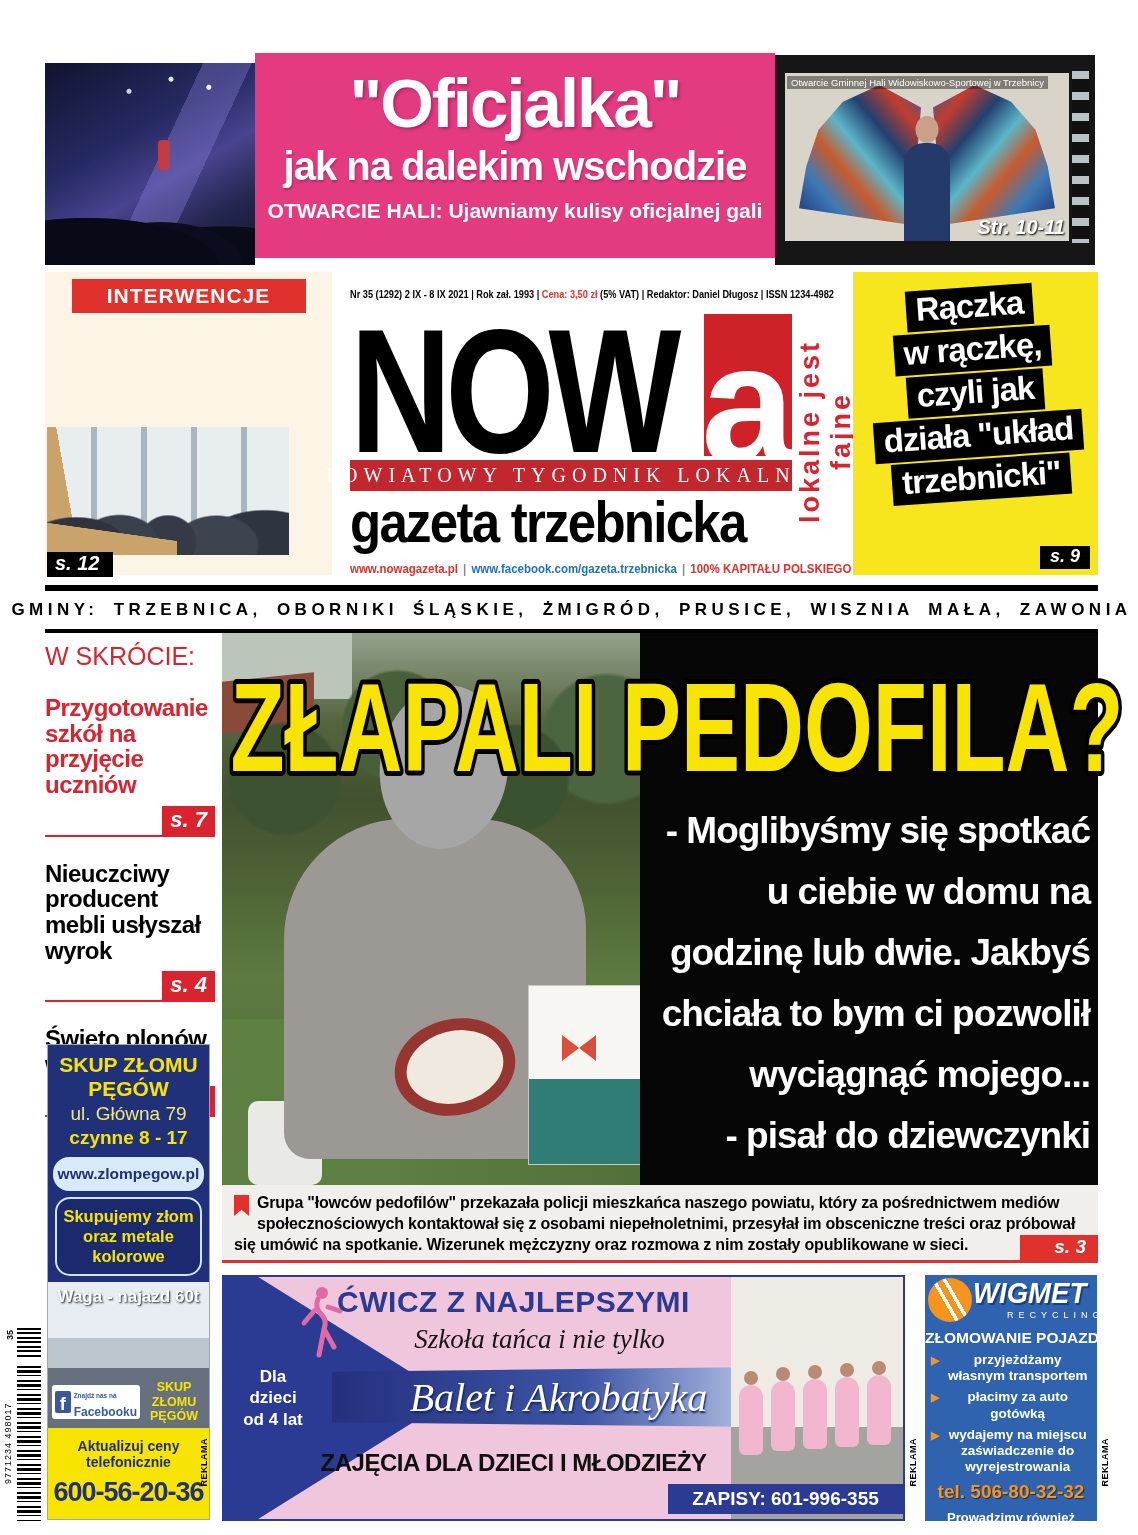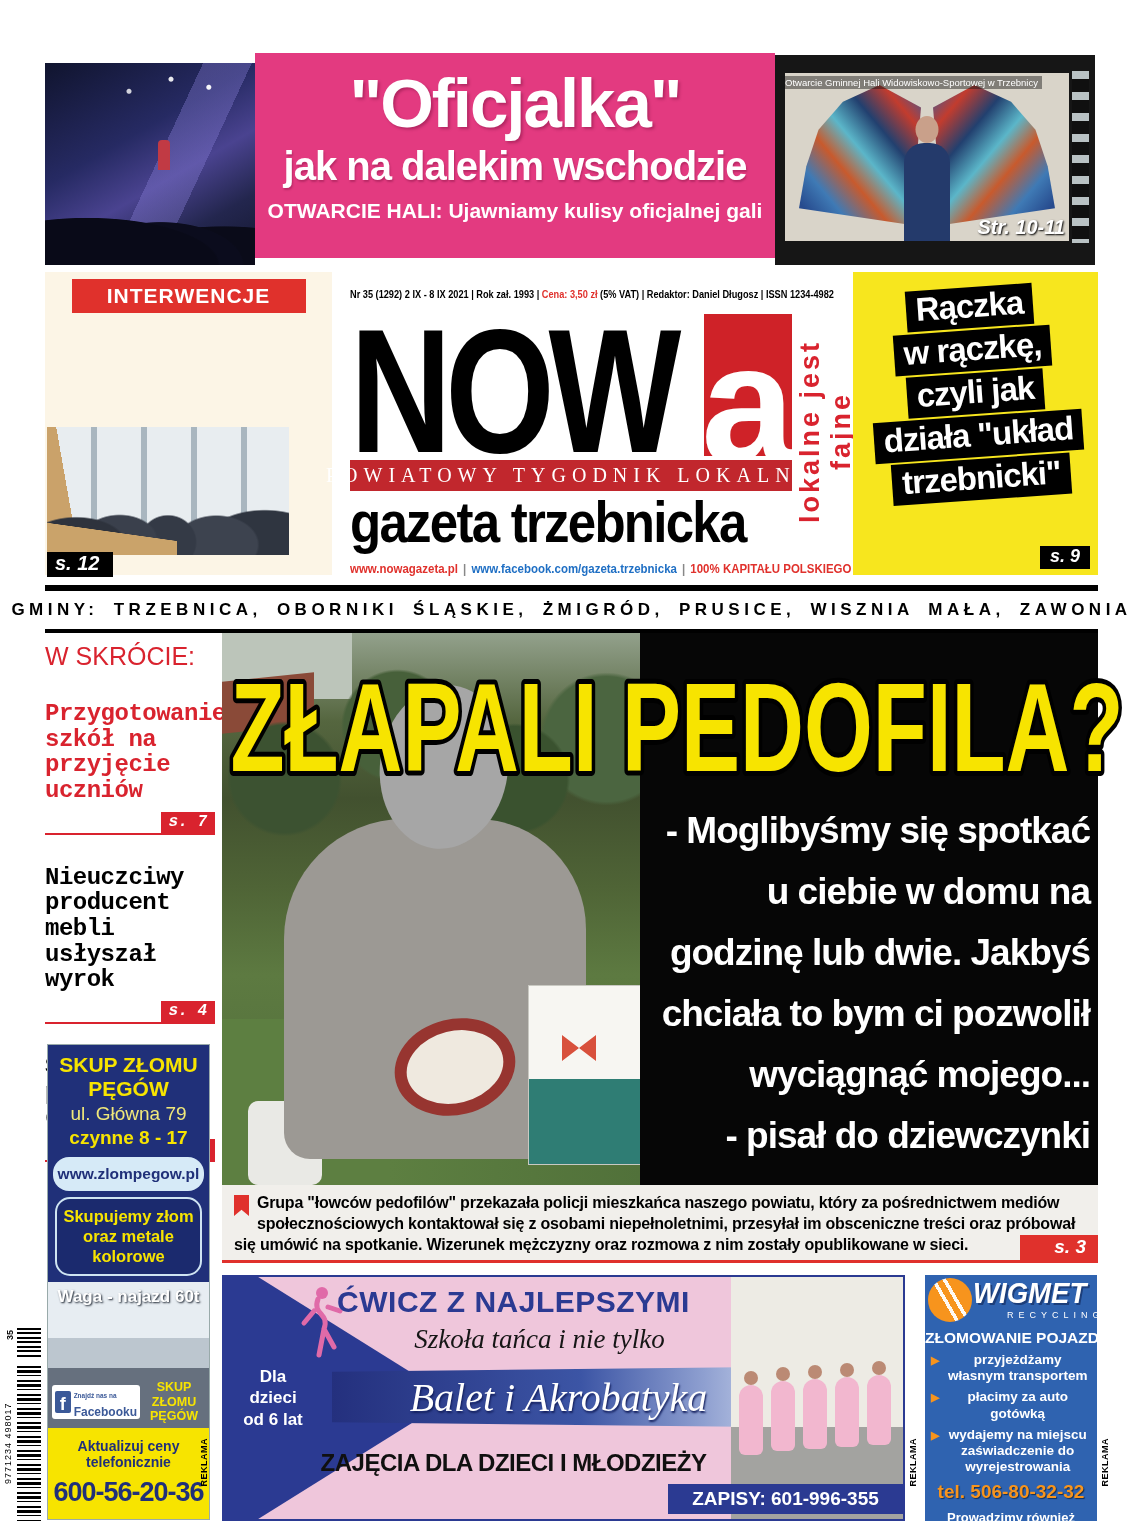--- a/index.html
+++ b/index.html
@@ -33,21 +33,21 @@
     background:repeating-linear-gradient(180deg,#b9c2c4 0 8px,#101010 8px 21px);}
   .wing{position:absolute;top:12px;width:122px;height:140px;
     background:linear-gradient(50deg,#274b8e 8%,#3f7ab5 22%,#c85a2d 38%,#5bb6c9 52%,#22406f 68%,#c23c2e 84%,#2e5fa8 100%);
     clip-path:polygon(92% 100%,0 88%,6% 58%,16% 32%,36% 12%,66% 0,100% 16%);}
   .wing-l{left:14px;}
   .wing-r{right:14px;transform:scaleX(-1);}
   .wp-man{position:absolute;left:50%;bottom:0;transform:translateX(-50%);width:46px;height:98px;
     background:#243a6b;border-radius:20px 20px 0 0;}
   .wp-head{position:absolute;left:50%;bottom:98px;transform:translateX(-50%);width:23px;height:27px;
     background:#c9a08a;border-radius:50%;}
-  .wp-caption{position:absolute;left:6px;top:21px;font-size:9.5px;color:#fff;
+  .wp-caption{position:absolute;left:12px;top:21px;font-size:9.5px;color:#fff;
     background:rgba(20,20,20,.45);padding:1px 4px;white-space:nowrap;}
   .wp-pageref{position:absolute;right:30px;bottom:26px;color:#fff;font-weight:bold;font-style:italic;
     font-size:20px;text-shadow:1px 1px 2px #000;}
 
   
   .interwencje-block{left:45px;top:272px;width:287px;height:303px;background:#fcf5e6;}
   .interwencje-label{margin:7px auto 0;width:234px;height:34px;background:#e0312c;color:#fff;
     font-weight:bold;font-size:21px;letter-spacing:1px;display:flex;align-items:center;justify-content:center;}
   .przedszkole-headline{color:#d9232e;font-weight:bold;font-size:43px;line-height:1.02;text-align:center;
     margin-top:10px;letter-spacing:-1px;}
@@ -93,26 +93,26 @@
     font-weight:bold;font-size:18px;padding:0 10px 2px;}
 
   
   .gminy-bar{left:45px;top:585px;width:1053px;border-top:6px solid #000;border-bottom:4px solid #000;
     height:38px;display:flex;align-items:center;justify-content:center;font-weight:bold;font-size:17px;
     letter-spacing:4.5px;word-spacing:6px;white-space:nowrap;}
 
   
   .shorts-col{left:45px;top:642px;width:170px;}
   .shorts-title{color:#d9232e;font-size:25px;letter-spacing:0;}
-  .news-item{margin-top:30px;font-family:Liberation Mono, monospace;}
+  .news-item{margin-top:24px;}
   .ni-head{font-size:24px;font-weight:bold;line-height:1.07;letter-spacing:-0.5px;}
   .ni-red{color:#d9232e;}
   .ni-pagerow{border-bottom:2px solid #d9232e;text-align:right;margin-top:8px;}
   .ni-badge{display:inline-block;background:#d9232e;color:#fff;font-style:italic;font-weight:bold;
-    font-size:16px;padding:1px 8px 2px;text-align:center;}
+    font-size:22px;padding:1px 8px 2px;text-align:center;}
 
   
   .scrap-ad{left:47px;top:1044px;width:163px;height:476px;background:#203079;display:flex;
     flex-direction:column;box-sizing:border-box;border:1px solid #9aa;}
   .sc-top{text-align:center;padding-top:8px;height:100px;}
   .sc-t1,.sc-t2{color:#f7e400;font-weight:bold;font-size:21px;line-height:1.15;}
   .sc-addr{color:#f0e87a;font-size:19px;margin-top:2px;}
   .sc-hours{color:#f7e400;font-weight:bold;font-size:19px;margin-top:2px;}
   .sc-www{margin:4px 5px 0;background:#d6eaf7;border-radius:16px;color:#203079;font-weight:bold;
     font-size:15.5px;text-align:center;padding:8px 0;}
@@ -388,21 +388,21 @@
     <span class="caption-text">Grupa "łowców pedofilów" przekazała policji mieszkańca naszego powiatu, który za pośrednictwem mediów społecznościowych kontaktował się z osobami niepełnoletnimi, przesyłał im obsceniczne treści oraz próbował się umówić na spotkanie. Wizerunek mężczyzny oraz rozmowa z nim zostały opublikowane w sieci.</span>
     <span class="s3-badge">s. 3</span>
     <span class="caption-rule"></span>
   </div>
 
   <div class="abs dance-ad">
     <div class="d-tri"></div>
     <div class="d-age">
       <div>Dla</div>
       <div>dzieci</div>
-      <div>od 6 lat</div>
+      <div>od 4 lat</div>
     </div>
     <svg class="d-dancer" width="44" height="74" viewBox="0 0 44 74">
       <circle cx="22" cy="8" r="6" fill="#e06aa8"></circle>
       <path d="M18 14 C12 30 30 28 24 44 L19 70 M24 44 L34 62 M14 26 L4 38 M28 22 L40 26" stroke="#e06aa8" stroke-width="5" fill="none" stroke-linecap="round"></path>
     </svg>
     <div class="d-title">ĆWICZ Z NAJLEPSZYMI</div>
     <div class="d-sub">Szkoła tańca i nie tylko</div>
     <div class="d-ribbon">Balet i Akrobatyka</div>
     <div class="d-footer">ZAJĘCIA DLA DZIECI I MŁODZIEŻY</div>
     <div class="d-photo">

